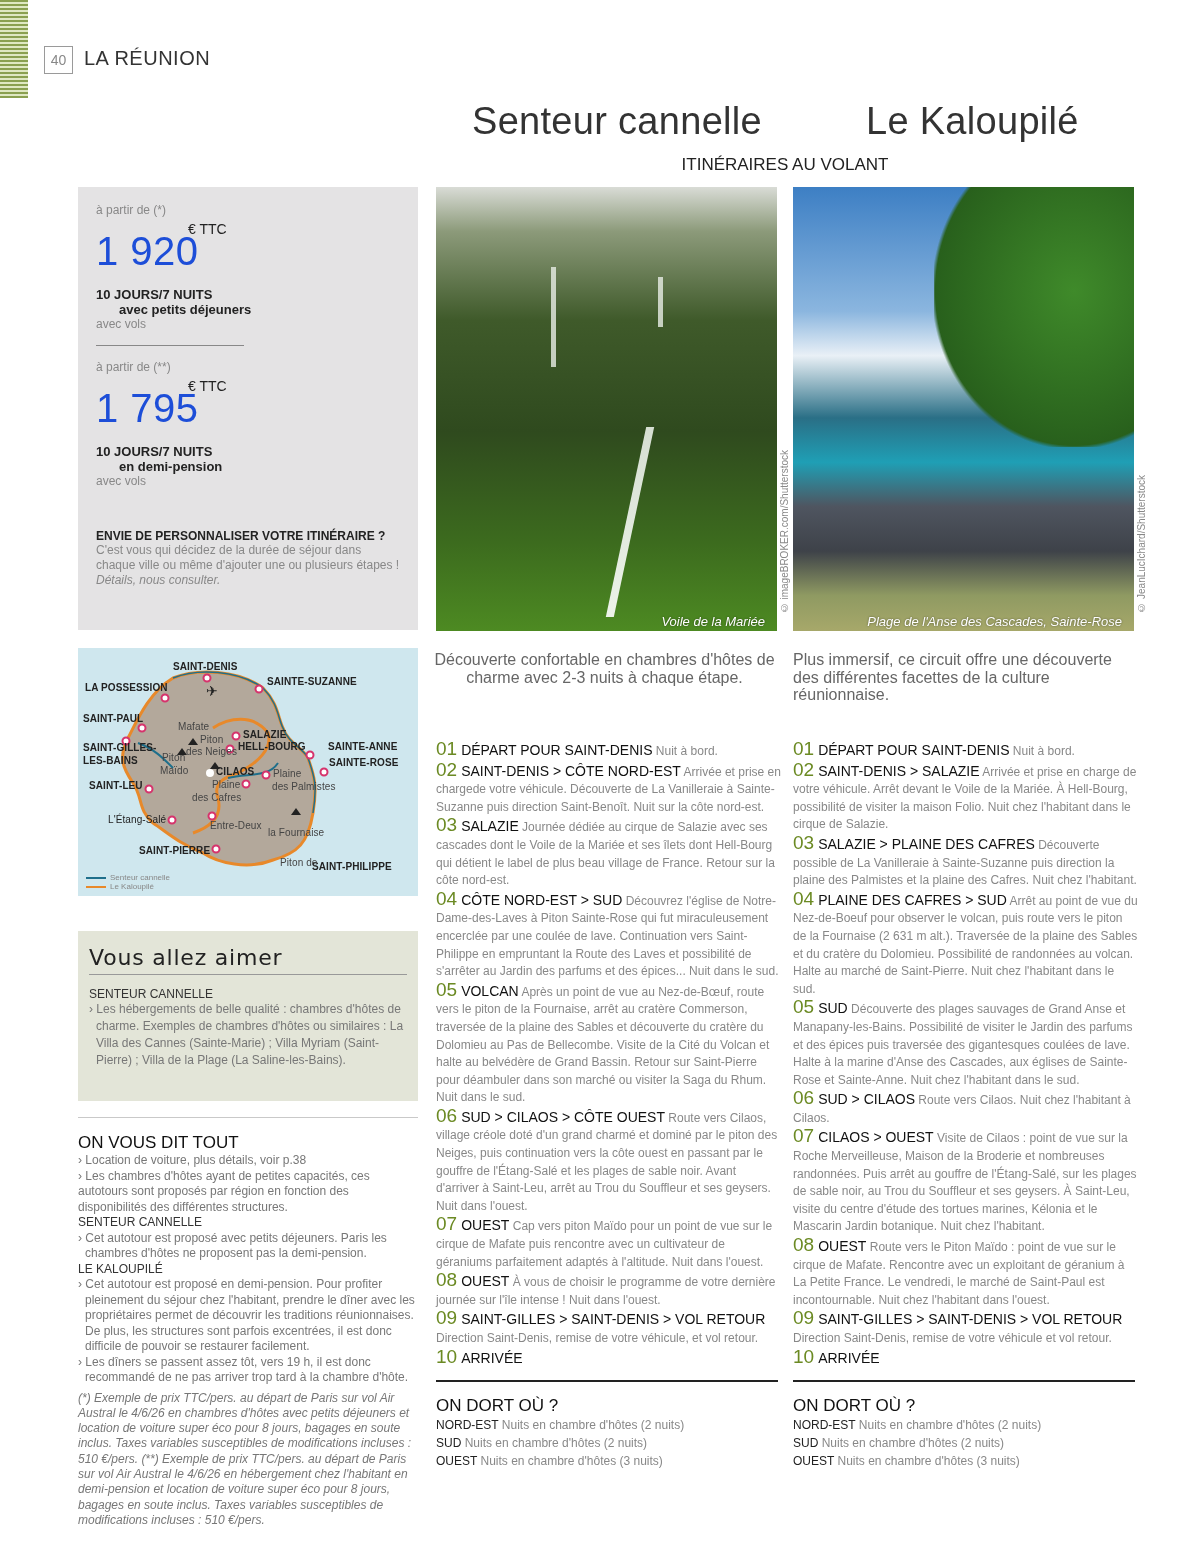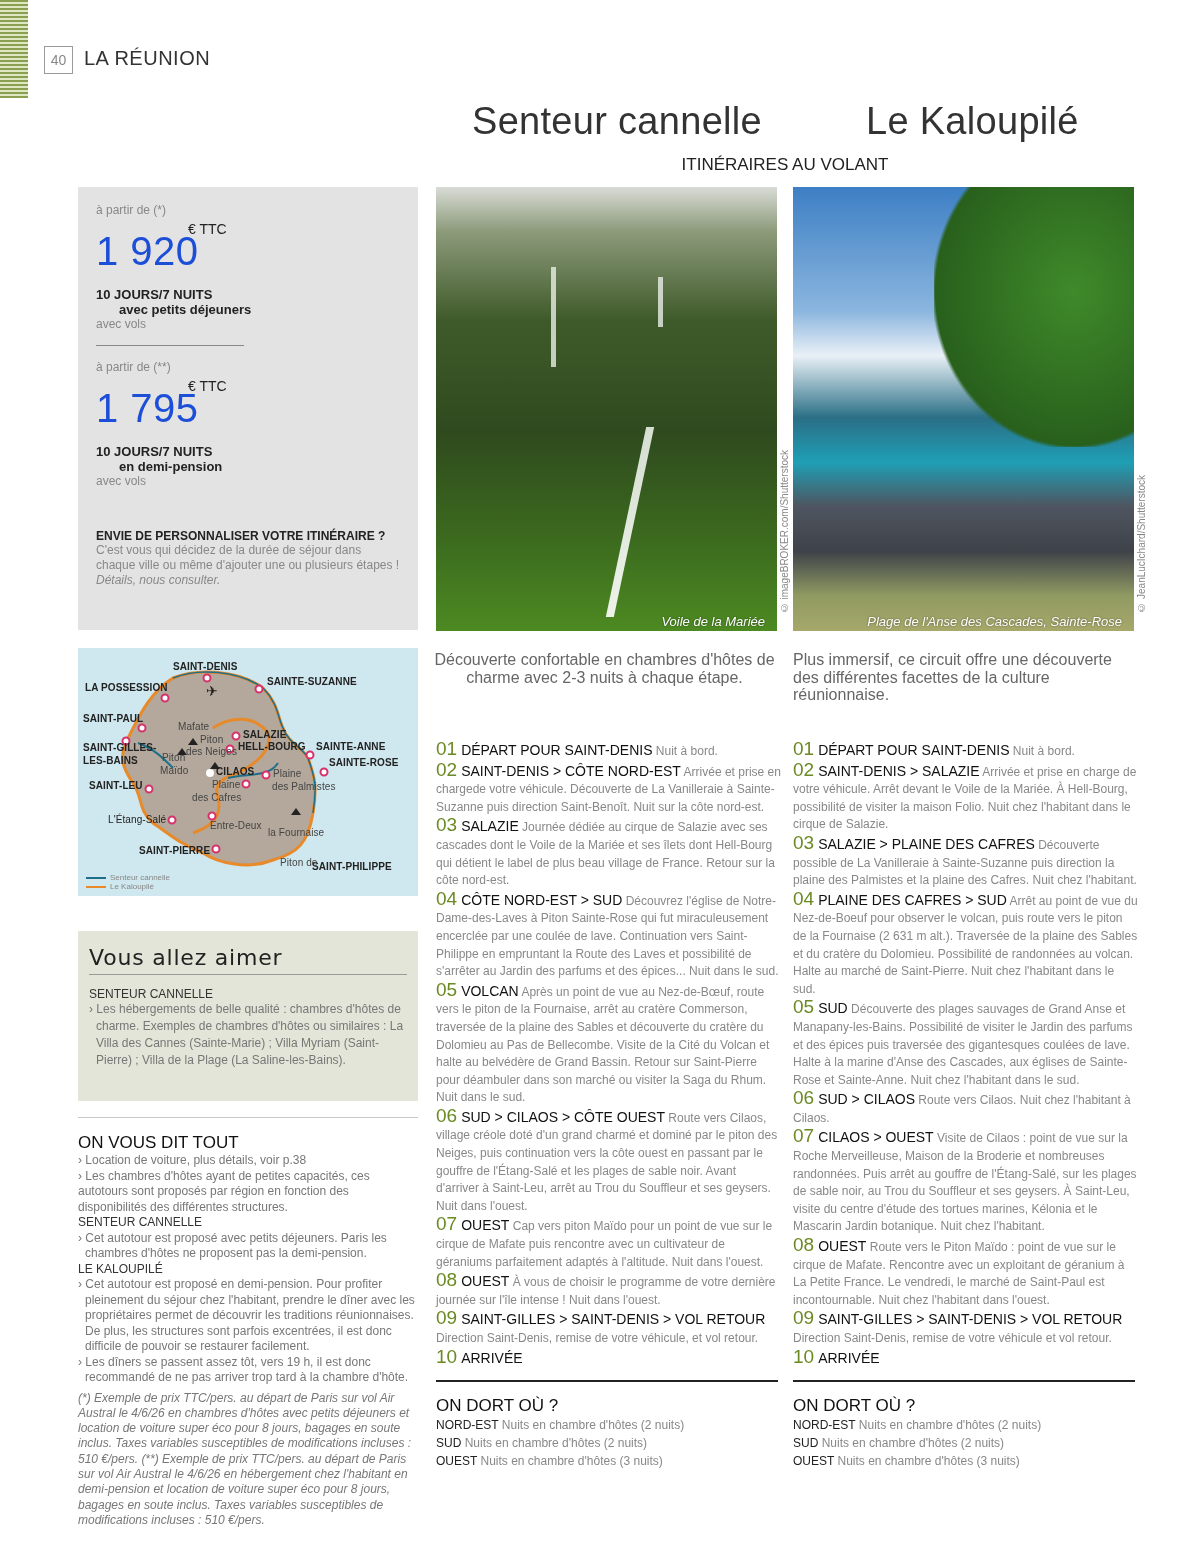--- a/index.html
+++ b/index.html
@@ -159,21 +159,21 @@
   <span class="map-label" style="left:95px;top:13px;">SAINT-DENIS</span>
   <span class="map-label" style="left:7px;top:34px;">LA POSSESSION</span>
   <span class="map-label" style="left:189px;top:28px;">SAINTE-SUZANNE</span>
   <span class="map-label" style="left:5px;top:65px;">SAINT-PAUL</span>
   <span class="map-label" style="left:5px;top:94px;">SAINT-GILLES-</span>
   <span class="map-label" style="left:5px;top:107px;">LES-BAINS</span>
   <span class="map-label" style="left:11px;top:132px;">SAINT-LEU</span>
   <span class="map-label" style="left:30px;top:166px;font-weight:normal;">L'Étang-Salé</span>
   <span class="map-label" style="left:61px;top:197px;">SAINT-PIERRE</span>
   <span class="map-label" style="left:234px;top:213px;">SAINT-PHILIPPE</span>
-  <span class="map-label" style="left:238px;top:93px;">SAINTE-ANNE</span>
+  <span class="map-label" style="left:250px;top:93px;">SAINTE-ANNE</span>
   <span class="map-label" style="left:251px;top:109px;">SAINTE-ROSE</span>
   <span class="map-label" style="left:165px;top:81px;">SALAZIE</span>
   <span class="map-label" style="left:160px;top:93px;">HELL-BOURG</span>
   <span class="map-label" style="left:138px;top:118px;">CILAOS</span>
   <span class="map-label small" style="left:100px;top:73px;">Mafate</span>
   <span class="map-label small" style="left:122px;top:86px;">Piton</span>
   <span class="map-label small" style="left:108px;top:98px;">des Neiges</span>
   <span class="map-label small" style="left:84px;top:104px;">Piton</span>
   <span class="map-label small" style="left:82px;top:117px;">Maïdo</span>
   <span class="map-label small" style="left:134px;top:131px;">Plaine</span>

